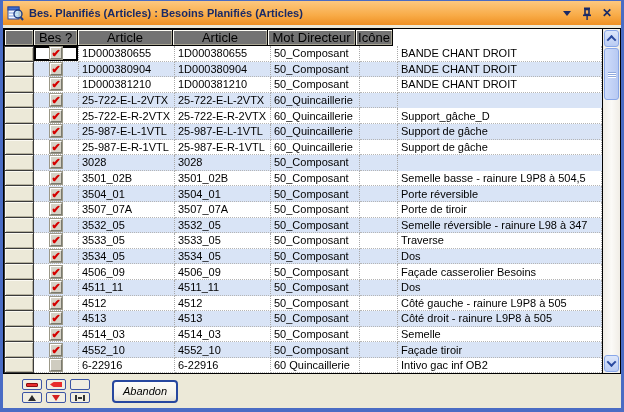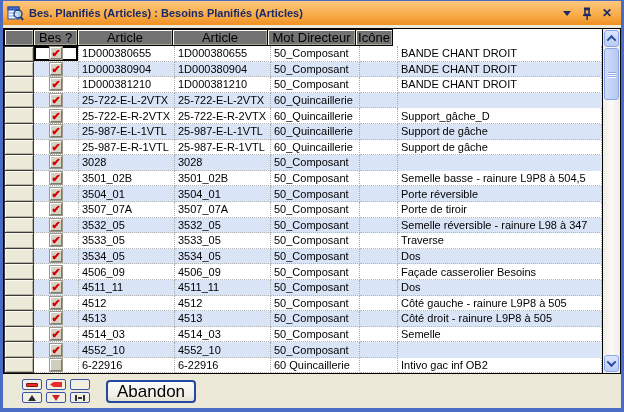--- a/index.html
+++ b/index.html
@@ -123,24 +123,24 @@
     clip-path:polygon(0 50%, 30% 0, 100% 0, 100% 100%, 30% 100%); }
   .g-up { width:0; height:0; border-left:4px solid transparent; border-right:4px solid transparent;
           border-bottom:6px solid #2b2b2b; }
   .g-down { width:0; height:0; border-left:4px solid transparent; border-right:4px solid transparent;
             border-top:6px solid #d42020; }
   .g-brackets { width:10px; height:6px; border-left:2px solid #333; border-right:2px solid #333;
                 display:flex; align-items:center; justify-content:center; }
   .g-brackets i { display:block; width:4px; height:2px; background:#333; }
 
   .abandon-btn {
-    margin-left:16px; height:23px; padding:0 9px;
-    font-family:"Liberation Sans", sans-serif; font-size:17px; color:#000;
+    margin-left:22px; height:23px; padding:0 9px;
+    font-family:"Liberation Sans", sans-serif; font-size:11px; color:#000;
     background:linear-gradient(180deg,#fdfdfa 0%,#f2f0e8 70%,#e3e0d4 100%);
-    border:2px solid #26479f; border-radius:4px;
+    border:2px solid #26479f; border-radius:4px;font-style:italic;
   }
 </style>
 </head>
 <body>
 
 <div class="window">
 
   <div class="titlebar">
     <svg class="title-icon" viewBox="0 0 17 16">
       <rect x="1" y="2" width="11" height="12" fill="#f4f8ff" stroke="#2b4aa0"></rect>
@@ -388,20 +388,21 @@
             </div>
             <div class="drow r-odd">
               <div class="c-rowhdr rowhdr-box"></div>
               <div class="dcell center c-bes">
                 <span class="chk">✔</span>
               </div>
               <div class="dcell c-art">4552_10</div>
               <div class="dcell c-art">4552_10</div>
               <div class="dcell c-mot">50_Composant</div>
               <div class="dcell c-ico"></div>
+              <div class="dcell c-des">Façade tiroir</div>
             </div>
             <div class="drow r-even">
               <div class="c-rowhdr rowhdr-box"></div>
               <div class="dcell center c-bes">
                 <span class="chk off"></span>
               </div>
               <div class="dcell c-art">6-22916</div>
               <div class="dcell c-art">6-22916</div>
               <div class="dcell c-mot">60 Quincaillerie</div>
               <div class="dcell c-ico"></div>

